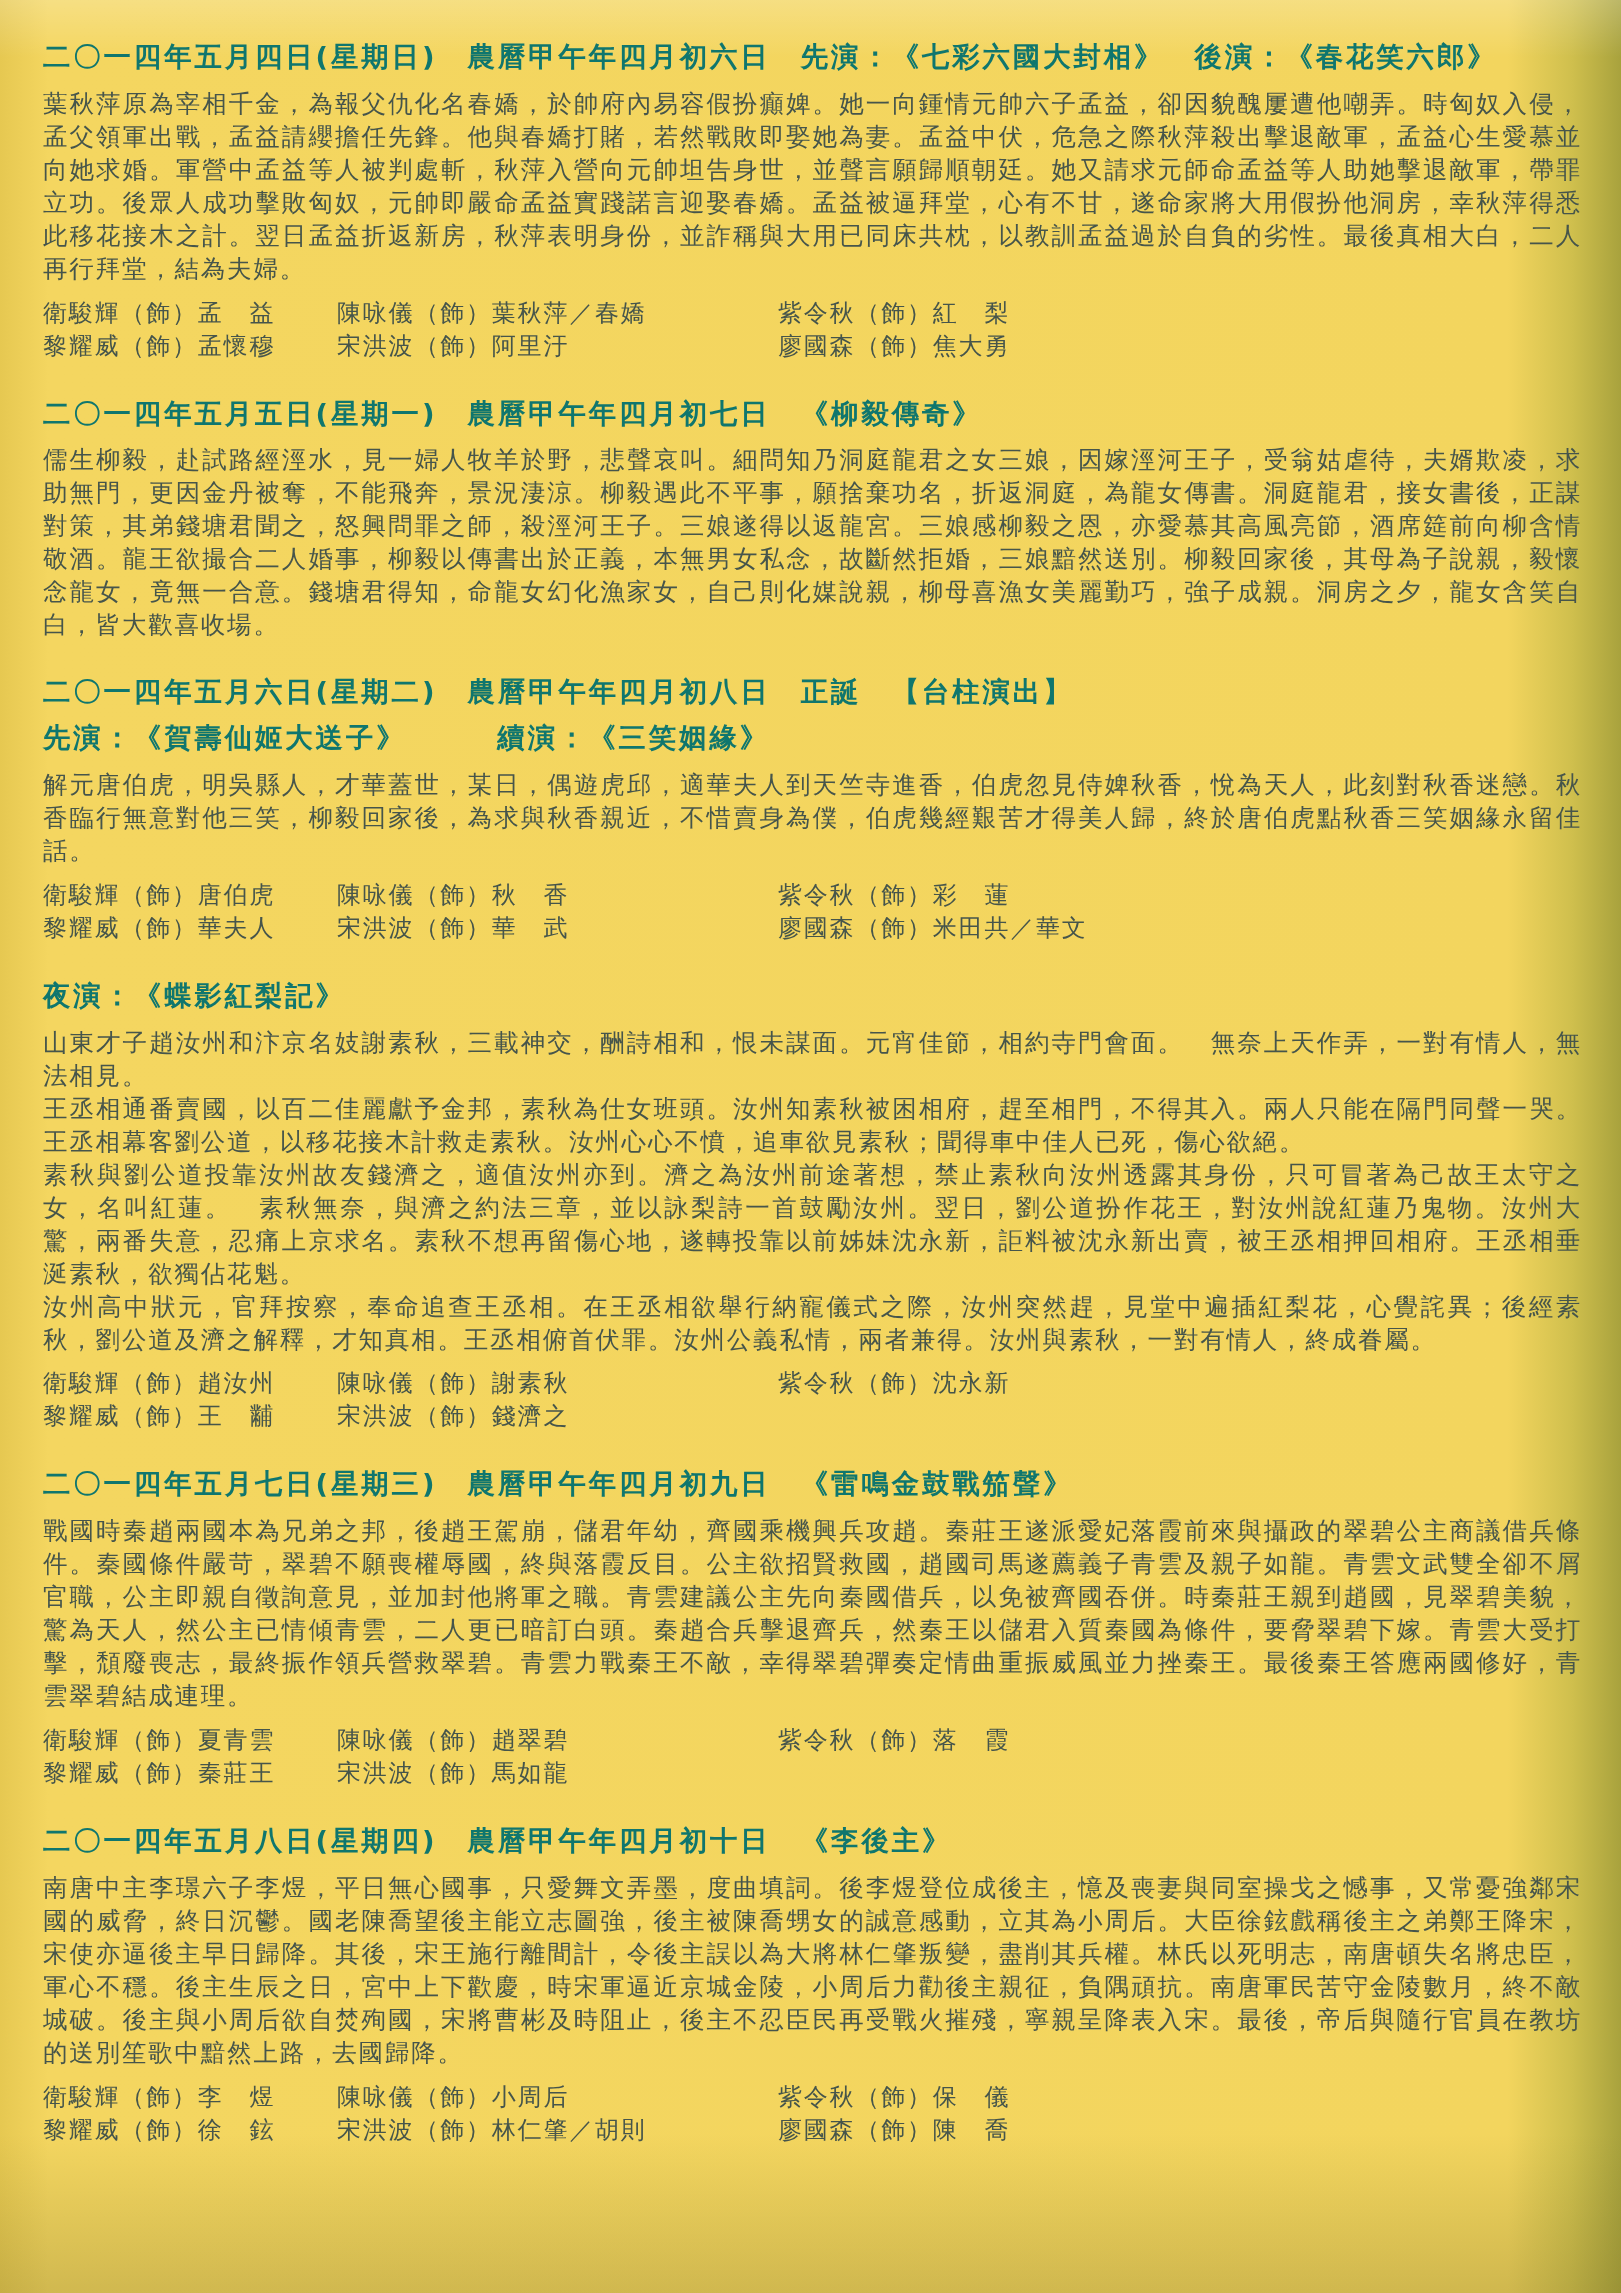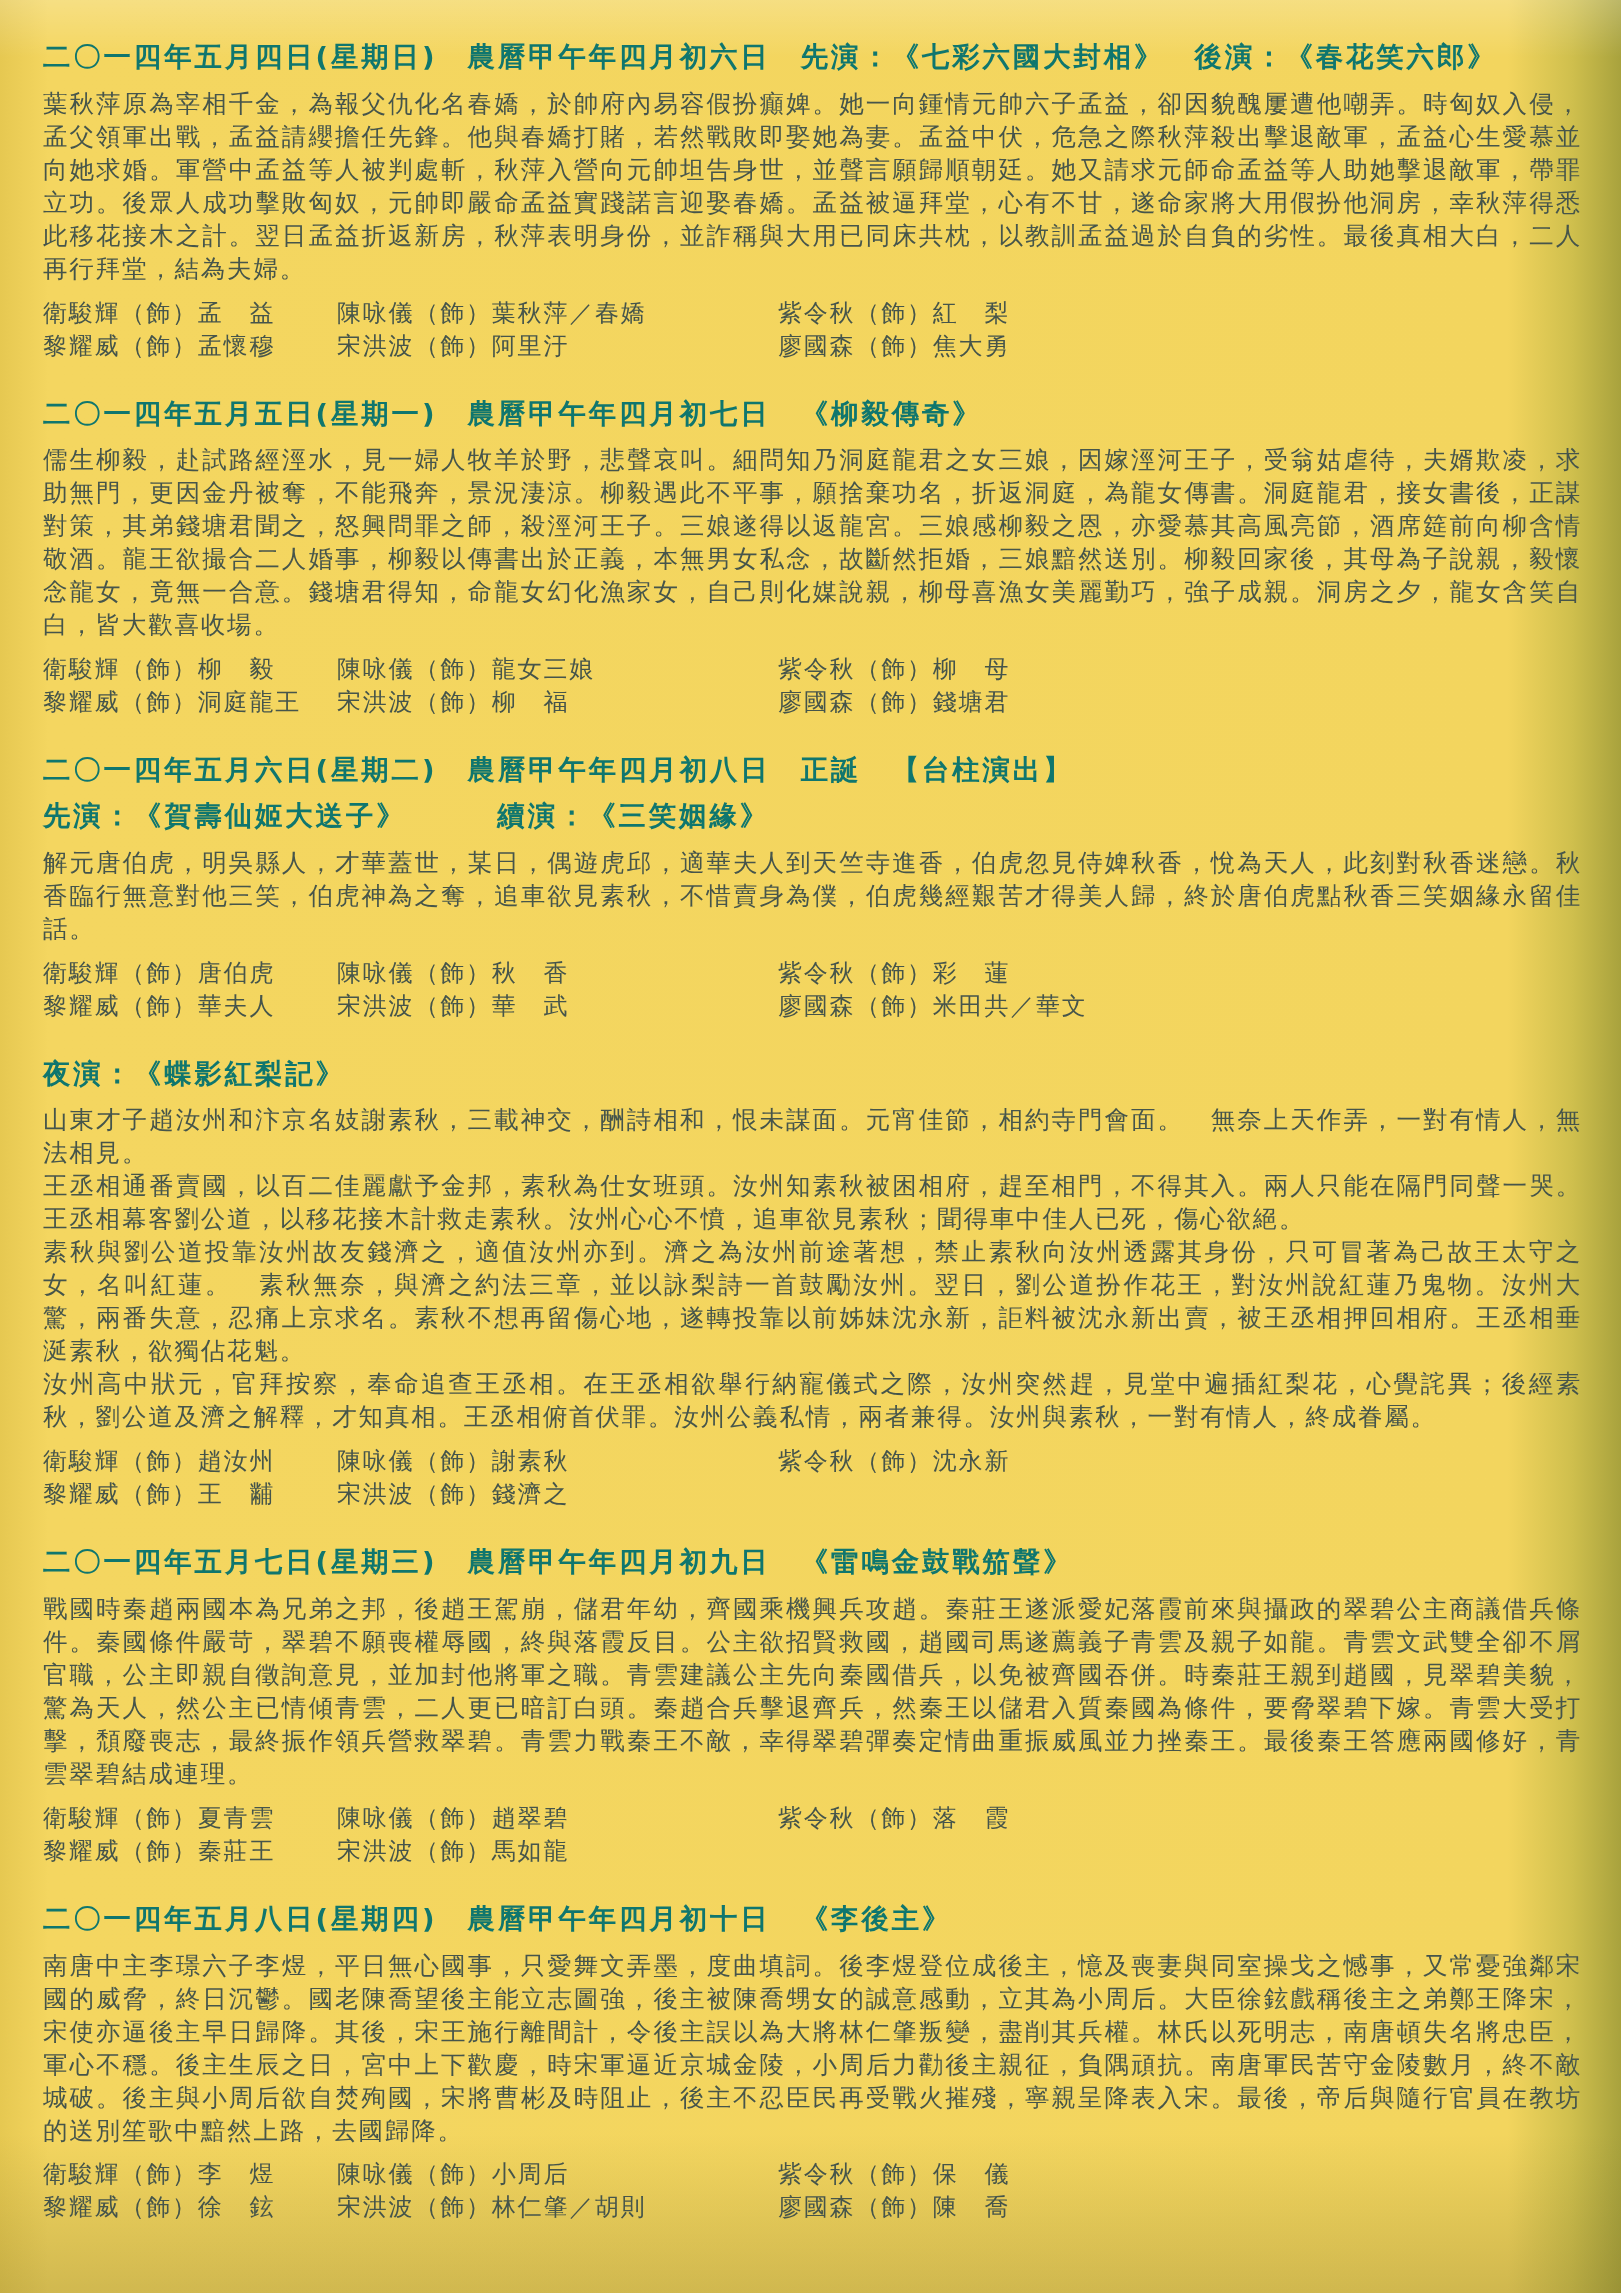--- a/index.html
+++ b/index.html
@@ -63,38 +63,26 @@
         <span class="cast-cell">黎耀威（飾）孟懷穆</span>
         <span class="cast-cell">宋洪波（飾）阿里汙</span>
         <span class="cast-cell">廖國森（飾）焦大勇</span>
       </div>
     </div>
   </section>
 
   <section class="show">
     <h2 class="head">二〇一四年五月五日(星期一)　農曆甲午年四月初七日　《柳毅傳奇》</h2>
     <p class="syn">儒生柳毅，赴試路經涇水，見一婦人牧羊於野，悲聲哀叫。細問知乃洞庭龍君之女三娘，因嫁涇河王子，受翁姑虐待，夫婿欺凌，求助無門，更因金丹被奪，不能飛奔，景況淒涼。柳毅遇此不平事，願捨棄功名，折返洞庭，為龍女傳書。洞庭龍君，接女書後，正謀對策，其弟錢塘君聞之，怒興問罪之師，殺涇河王子。三娘遂得以返龍宮。三娘感柳毅之恩，亦愛慕其高風亮節，酒席筵前向柳含情敬酒。龍王欲撮合二人婚事，柳毅以傳書出於正義，本無男女私念，故斷然拒婚，三娘黯然送別。柳毅回家後，其母為子說親，毅懷念龍女，竟無一合意。錢塘君得知，命龍女幻化漁家女，自己則化媒說親，柳母喜漁女美麗勤巧，強子成親。洞房之夕，龍女含笑自白，皆大歡喜收場。</p>
-    <div class="cast">
-      <div class="cast-row">
-        <span class="cast-cell">衛駿輝（飾）柳　毅</span>
-        <span class="cast-cell">陳咏儀（飾）龍女三娘</span>
-        <span class="cast-cell">紫令秋（飾）柳　母</span>
-      </div>
-      <div class="cast-row">
-        <span class="cast-cell">黎耀威（飾）洞庭龍王</span>
-        <span class="cast-cell">宋洪波（飾）柳　福</span>
-        <span class="cast-cell">廖國森（飾）錢塘君</span>
-      </div>
-    </div>
   </section>
 
   <section class="show">
     <h2 class="head">二〇一四年五月六日(星期二)　農曆甲午年四月初八日　正誕　【台柱演出】</h2>
     <h2 class="head subhead">先演：《賀壽仙姬大送子》　　　續演：《三笑姻緣》</h2>
-    <p class="syn">解元唐伯虎，明吳縣人，才華蓋世，某日，偶遊虎邱，適華夫人到天竺寺進香，伯虎忽見侍婢秋香，悅為天人，此刻對秋香迷戀。秋香臨行無意對他三笑，伯虎神為之奪，追車欲見素秋，不惜賣身為僕，伯虎幾經艱苦才得美人歸，終於唐伯虎點秋香三笑姻緣永留佳話。</p>
+    <p class="syn">解元唐伯虎，明吳縣人，才華蓋世，某日，偶遊虎邱，適華夫人到天竺寺進香，伯虎忽見侍婢秋香，悅為天人，此刻對秋香迷戀。秋香臨行無意對他三笑，柳毅回家後，為求與秋香親近，不惜賣身為僕，伯虎幾經艱苦才得美人歸，終於唐伯虎點秋香三笑姻緣永留佳話。</p>
     <div class="cast">
       <div class="cast-row">
         <span class="cast-cell">衛駿輝（飾）唐伯虎</span>
         <span class="cast-cell">陳咏儀（飾）秋　香</span>
         <span class="cast-cell">紫令秋（飾）彩　蓮</span>
       </div>
       <div class="cast-row">
         <span class="cast-cell">黎耀威（飾）華夫人</span>
         <span class="cast-cell">宋洪波（飾）華　武</span>
         <span class="cast-cell">廖國森（飾）米田共／華文</span>

